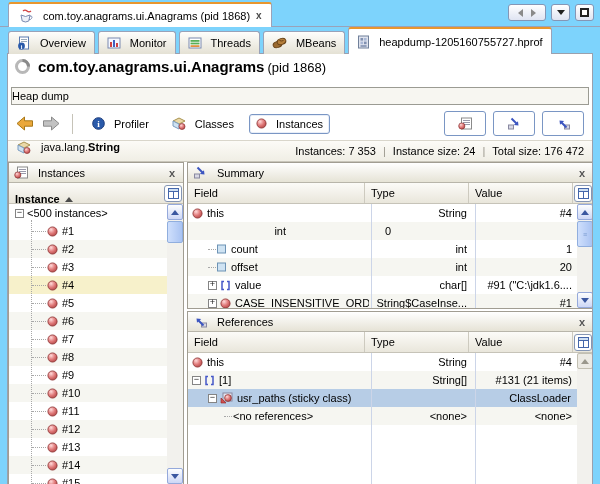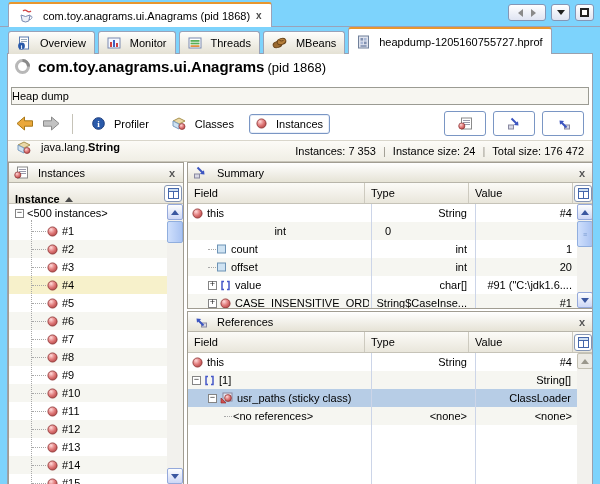--- a/index.html
+++ b/index.html
@@ -747,20 +747,21 @@
               <span class="expander">−</span>
               <span class="row-icon">
                 <svg width="11" height="11">
                   <path d="M4 1.5 H2 V9.5 H4" fill="none" stroke="#4658c8" stroke-width="1.5"></path>
                   <path d="M7 1.5 H9 V9.5 H7" fill="none" stroke="#4658c8" stroke-width="1.5"></path>
                 </svg>
               </span>
               <span>[1]</span>
             </span>
             <span class="cell-type">String[]</span>
+            <span class="cell-value">#131 (21 items)</span>
             <span style="width: 16px; flex: 0 0 auto;"></span>
           </div>
           <div class="trow sel-blue">
             <span class="cell-field">
               <span class="indent"></span>
               <span class="expander">−</span>
               <span class="row-icon">
                 <svg width="13" height="12">
                   <rect x="3" y="1" width="9" height="8" fill="#e4e4ee" stroke="#8888a0"></rect>
                   <circle cx="8" cy="6" r="3.4" fill="url(#rg-red)" stroke="#8a3030" stroke-width="0.7"></circle>

